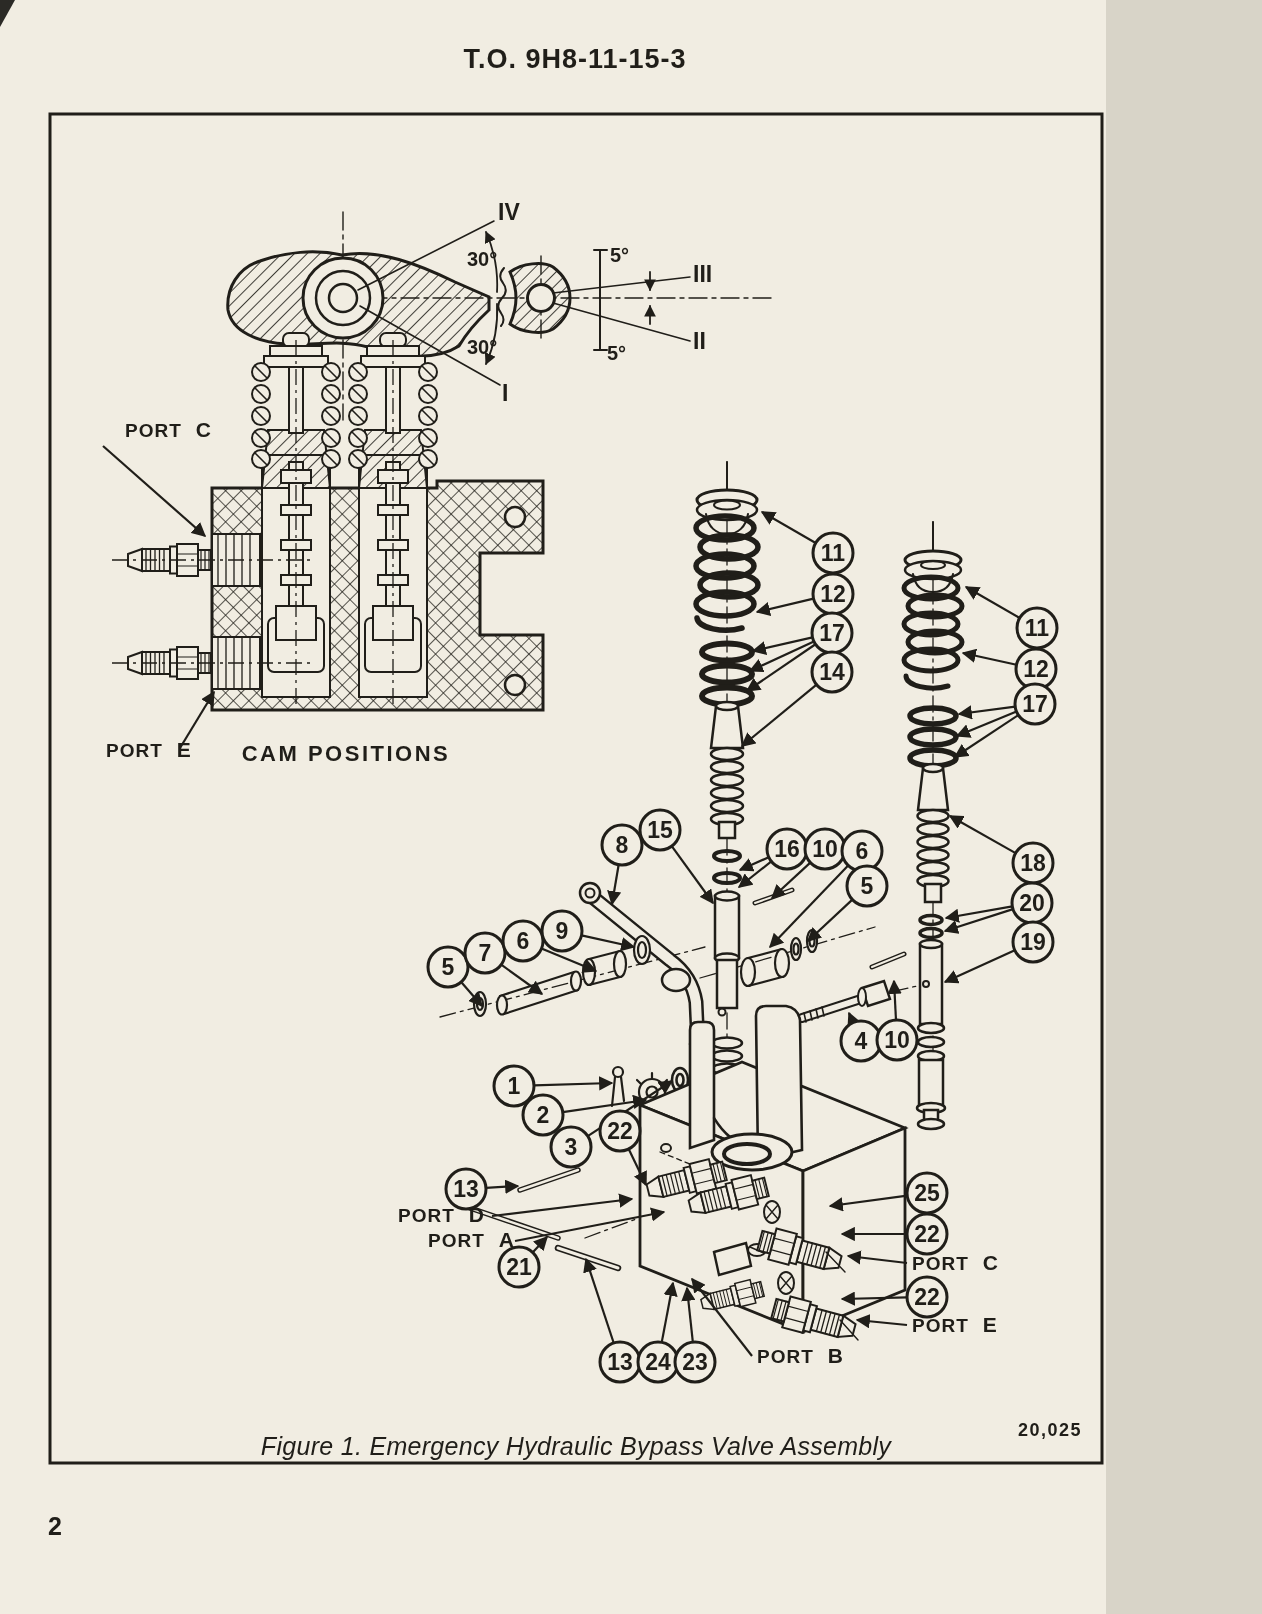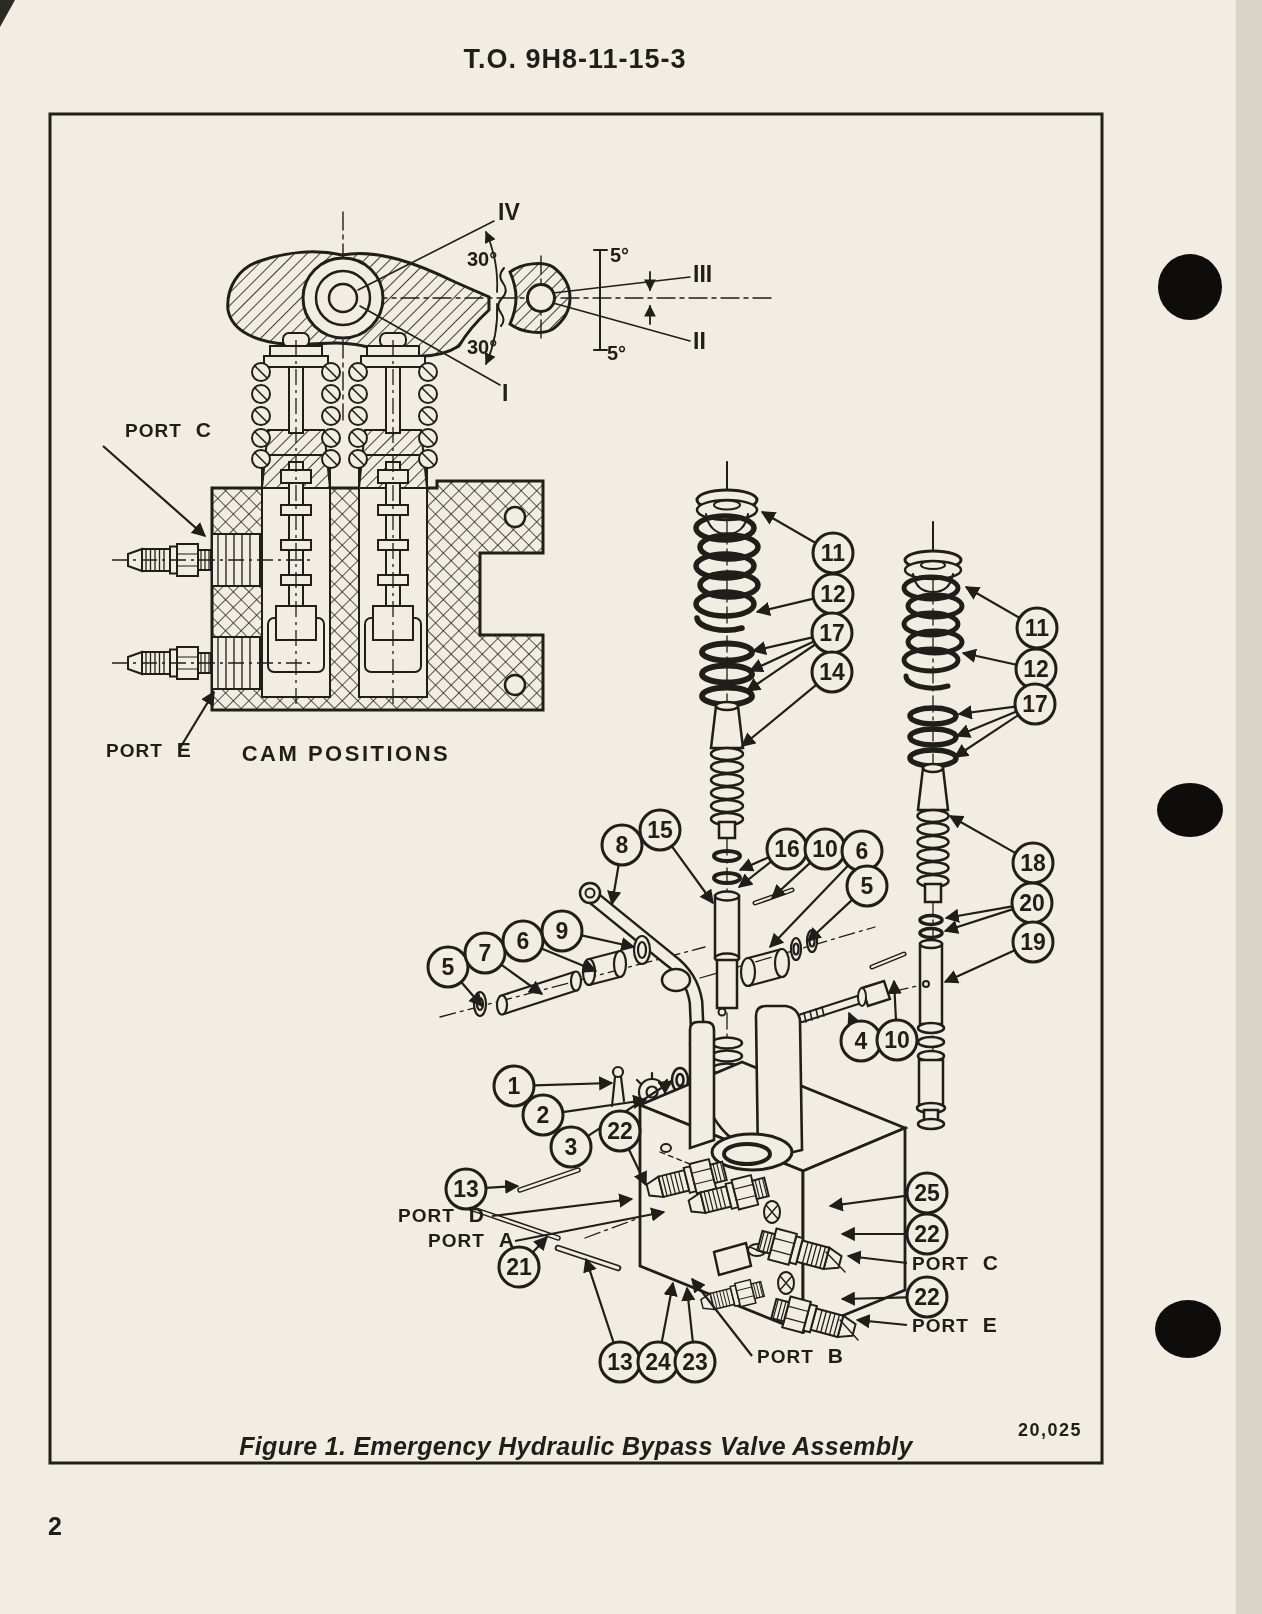--- a/index.html
+++ b/index.html
@@ -1,21 +1,21 @@
 <!DOCTYPE html>
 <html><head>
 <meta charset="utf-8">
 <style>
   html,body{margin:0;padding:0;background:#d8d4c8;}
-  .page{position:relative;width:1236px;height:1614px;background:#f1ede2;overflow:hidden;
+  .page{position:relative;width:1106px;height:1614px;background:#f1ede2;overflow:hidden;
         font-family:"Liberation Sans",sans-serif;color:#201e19;}
   .hdr{position:absolute;left:0;top:44px;width:1150px;text-align:center;
        font-size:27px;font-weight:bold;letter-spacing:1px;}
   .caption{position:absolute;left:50px;top:1432px;width:1052px;text-align:center;
-       font-size:25px;font-weight:bold;font-style:italic;letter-spacing:.3px;}
+       font-size:25px;font-weight:normal;font-style:italic;letter-spacing:.3px;}
   .figcode{position:absolute;left:982px;top:1420px;width:100px;text-align:right;
        font-size:18px;font-weight:bold;letter-spacing:1.5px;}
   .pagenum{position:absolute;left:48px;top:1512px;font-size:25px;font-weight:bold;}
   svg{position:absolute;left:0;top:0;}
   svg *{vector-effect:none;}
   .lbl-section{font:bold 22px "Liberation Sans",sans-serif;letter-spacing:2.5px;fill:#201e19;text-anchor:middle;}
   .lbl-roman{font:bold 23px "Liberation Sans",sans-serif;fill:#201e19;}
   .lbl-angle{font:bold 20px "Liberation Sans",sans-serif;fill:#201e19;}
   .lbl-port{font:bold 19px "Liberation Sans",sans-serif;fill:#201e19;letter-spacing:1px;}
   .callout-num{font:bold 23px "Liberation Sans",sans-serif;fill:#201e19;text-anchor:middle;}

